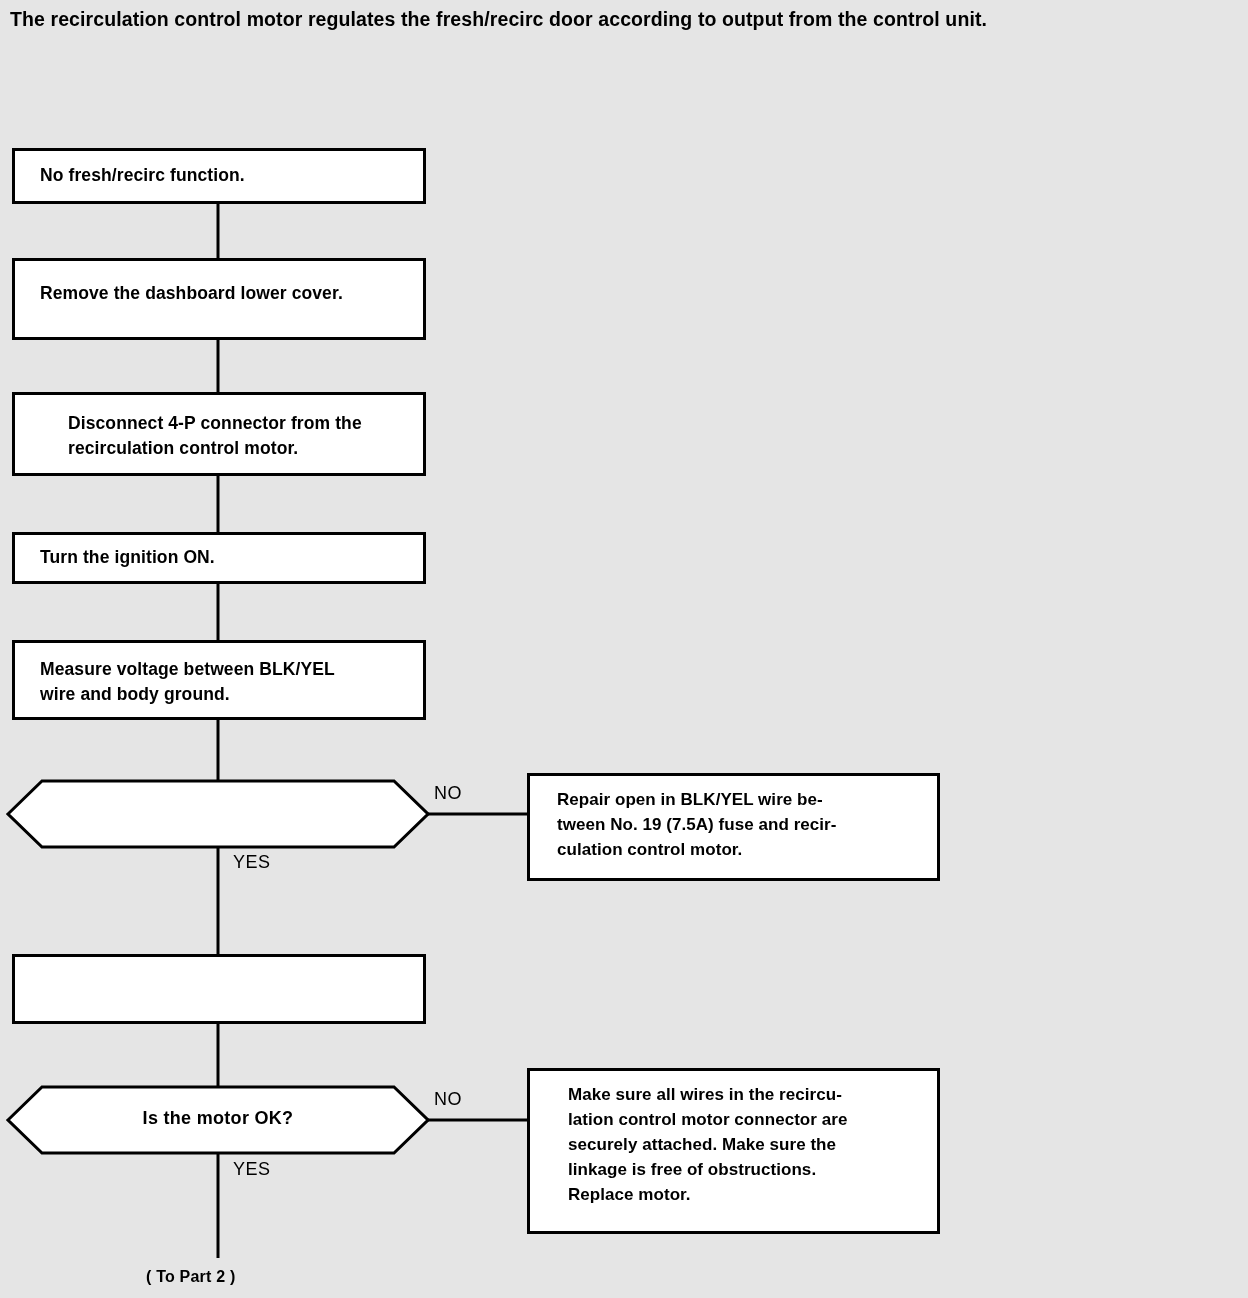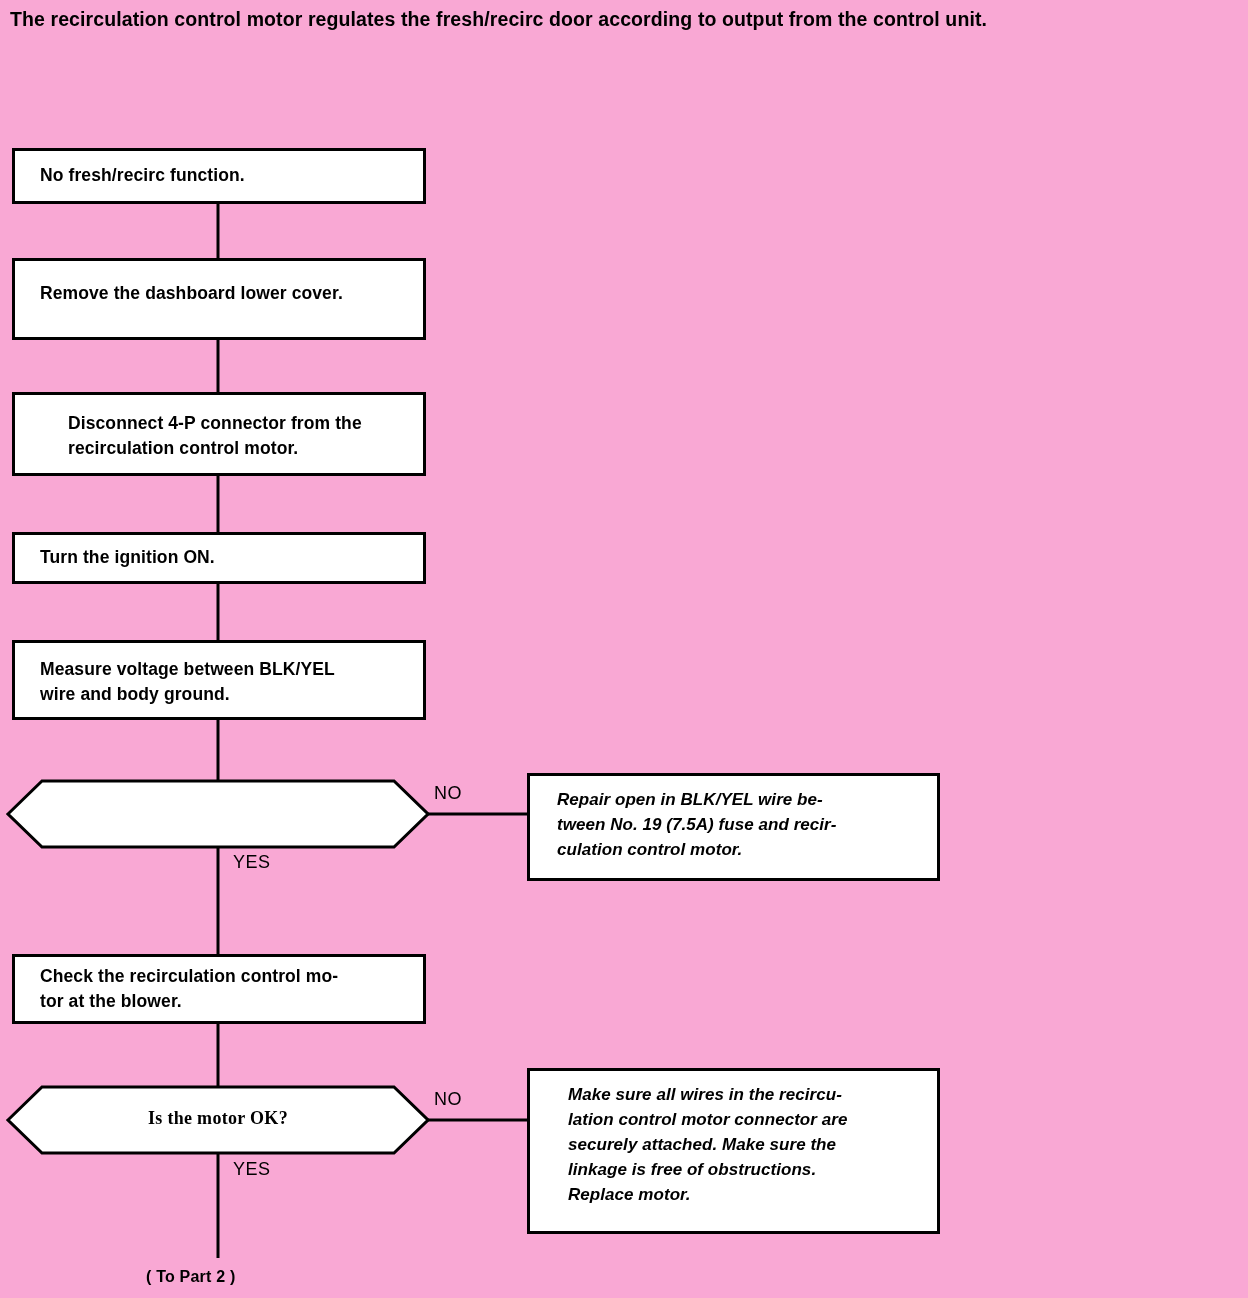--- a/index.html
+++ b/index.html
@@ -8,21 +8,21 @@
     background: #ffffff;
   }
   body {
     font-family: "Liberation Sans", sans-serif;
     color: #000000;
   }
   #page {
     position: relative;
     width: 1248px;
     height: 1298px;
-    background: #f9a8d4;
+    background: #e5e5e5;
     overflow: hidden;
   }
 
   .intro {
     position: absolute;
     font-size: 19.5px;
     font-weight: bold;
     letter-spacing: 0.1px;
     white-space: nowrap;
     color: #000;
@@ -53,21 +53,20 @@
     background: #ffffff;
   }
   .result-text {
     position: absolute;
     font-size: 17px;
     font-weight: bold;
     line-height: 25px;
     letter-spacing: 0.05px;
     color: #000;
     white-space: pre-line;
-    font-style: italic;
   }
 
   .hex-wrap {
     position: absolute;
   }
   .hex-label {
     position: absolute;
     font-size: 18px;
     font-weight: bold;
     letter-spacing: 0.3px;
@@ -150,29 +149,27 @@
   </div>
   <div class="branch-label" style="left:434px; top:783px;">NO</div>
   <div class="branch-label" style="left:233px; top:852px;">YES</div>
 
   <div class="result-box" style="left:527px; top:773px; width:413px; height:108px;"></div>
   <div class="result-text" style="left:557px; top:787px; width:370px;">Repair open in BLK/YEL wire be-
 tween No. 19 (7.5A) fuse and recir-
 culation control motor.</div>
 
   <div class="proc-box" style="left:12px; top:954px; width:414px; height:70px;"></div>
-  <div class="proc-text" style="left:40px; top:964px; width:380px;">Check the recirculation control mo-
-tor at the blower.</div>
 
   <div class="hex-wrap" style="left:6px; top:1084px; width:424px; height:72px;">
     <svg class="hexshape" width="424" height="72" viewBox="0 0 424 72" xmlns="http://www.w3.org/2000/svg">
       <polygon points="2,36 36,3 388,3 422,36 388,69 36,69"></polygon>
     </svg>
   </div>
-  <div class="hex-label" style="left:6px; top:1108px; width:424px;font-family:Liberation Serif, serif;">Is the motor OK?</div>
+  <div class="hex-label" style="left:6px; top:1108px; width:424px;">Is the motor OK?</div>
   <div class="branch-label" style="left:434px; top:1089px;">NO</div>
   <div class="branch-label" style="left:233px; top:1159px;">YES</div>
 
   <div class="result-box" style="left:527px; top:1068px; width:413px; height:166px;"></div>
   <div class="result-text" style="left:536px; top:1082px; width:370px;margin-left:32px;">Make sure all wires in the recircu-
 lation control motor connector are
 securely attached. Make sure the
 linkage is free of obstructions.
 Replace motor.</div>
 

